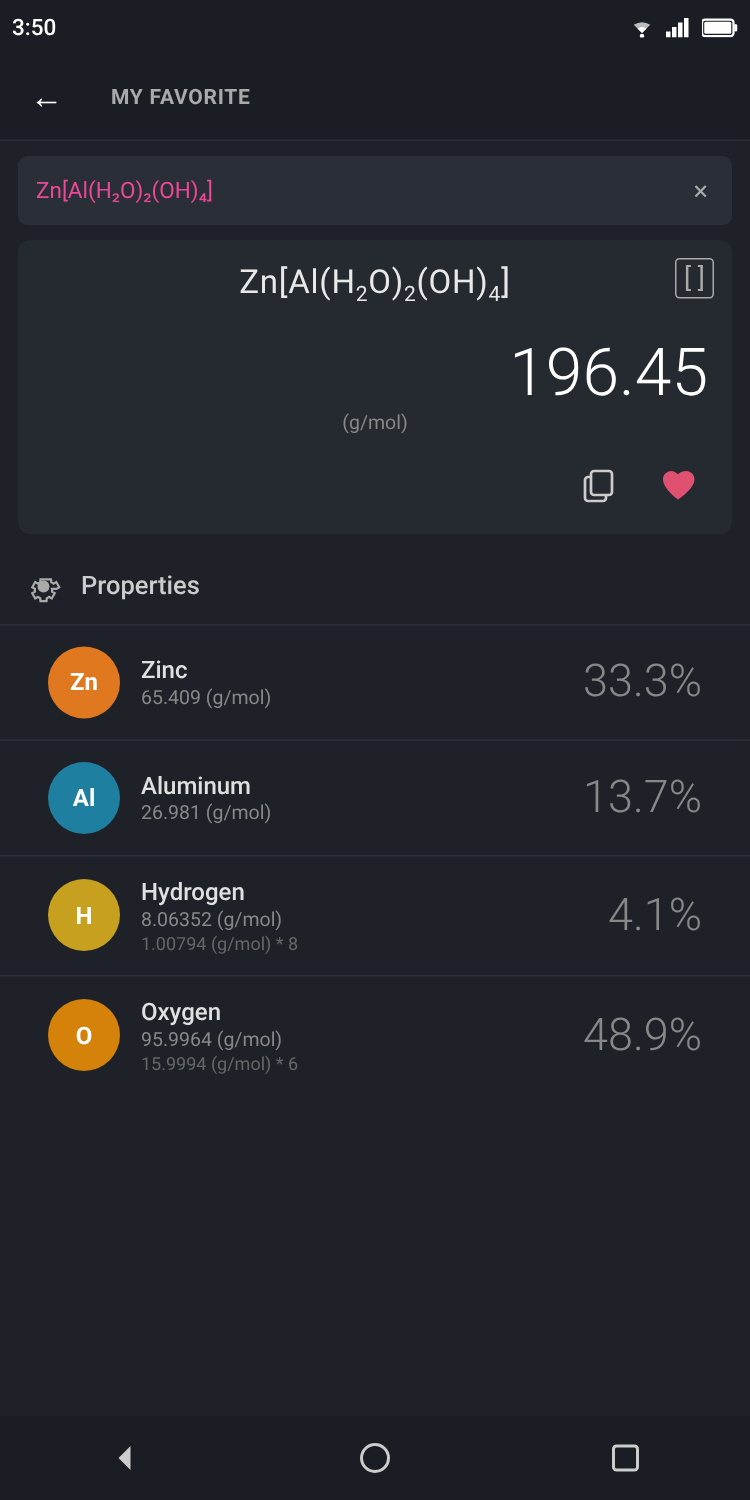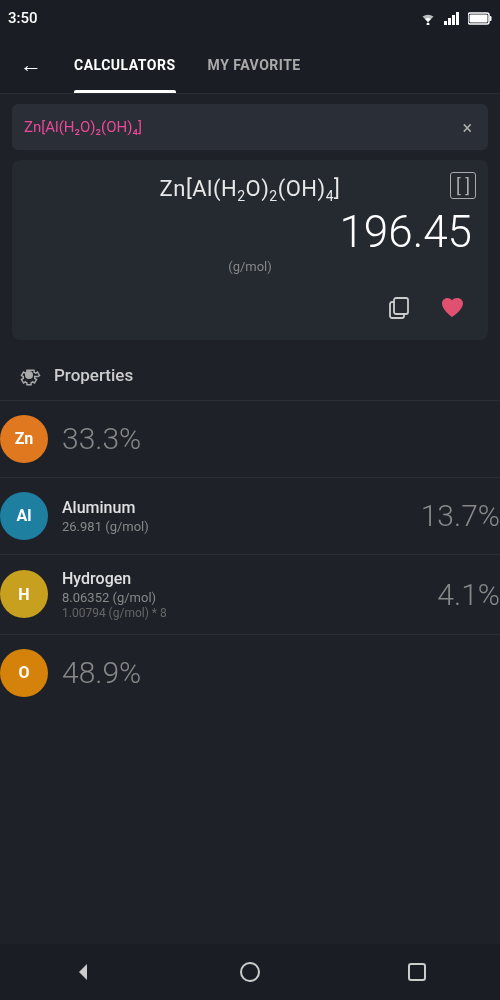--- a/index.html
+++ b/index.html
@@ -118,21 +118,21 @@
       color: #aaa;
       cursor: pointer;
       border: 1.5px solid #aaa;
       padding: 2px 5px;
       border-radius: 3px;
     }
     .formula-display {
       text-align: center;
       font-size: 22px;
       color: #e8e8e8;
-      margin-bottom: 4px;
+      margin-bottom: 20px;
       letter-spacing: 0.5px;
     }
     .formula-display sub {
       font-size: 14px;
     }
     .molar-mass {
       text-align: right;
       font-size: 44px;
       font-weight: 300;
       color: #fff;
@@ -173,21 +173,21 @@
       font-size: 17px;
       font-weight: 500;
       color: #ccc;
       text-align: right;
     }
 
     
     .element-row {
       display: flex;
       align-items: center;
-      padding: 14px 0;
+      padding: 14px 32px;
       background: #1e2228;
       border-top: 1px solid #2a2e36;
       gap: 14px;
     }
     .element-circle {
       width: 48px;
       height: 48px;
       border-radius: 50%;
       display: flex;
       align-items: center;
@@ -272,23 +272,20 @@
       <rect x="0" y="1" width="21" height="11" rx="2" ry="2" fill="none" stroke="white" stroke-width="1.5"></rect>
       <rect x="21.5" y="4" width="2" height="5" rx="1" fill="white"></rect>
       <rect x="1.5" y="2.5" width="18" height="8" rx="1" fill="white"></rect>
     </svg>
   </div>
 </div>
 
 <div class="top-nav">
   <div class="back-btn">←</div>
   <div class="nav-tabs">
-    <div class="nav-tab active">
-      <span>CALCULATORS</span>
-    </div>
     <div class="nav-tab">
       <span>MY FAVORITE</span>
     </div>
   </div>
 </div>
 
 <div class="search-bar">
   <span class="search-text">Zn[Al(H₂O)₂(OH)₄]</span>
   <span class="clear-btn">×</span>
 </div>
@@ -321,20 +318,25 @@
     <path d="M21.7 14.6l1.8-1.1-2-3.5-1.8 1.1a7.5 7.5 0 00-1.5-.9l-.2-2H11l-.2 2a7.5 7.5 0 00-1.5.9L7.5 10 5.5 13.5l1.8 1.1a7.5 7.5 0 000 1.8L5.5 17.5l2 3.5 1.8-1.1a7.5 7.5 0 001.5.9l.2 2h4l.2-2a7.5 7.5 0 001.5-.9l1.8 1.1 2-3.5-1.8-1.1a7.5 7.5 0 000-1.8z" fill="none" stroke="#aaa" stroke-width="1.5"></path>
   </svg>
   <span class="properties-title">Properties</span>
 </div>
 
 <div id="elements-container">
     <div class="element-row">
       <div class="element-circle" style="background:#e07820">
         <span>Zn</span>
       </div>
+      <div class="element-info">
+        <div class="element-name">Zinc</div>
+        <div class="element-mass">65.409 (g/mol)</div>
+
+      </div>
       <div class="element-percent">33.3%</div>
     </div>
     <div class="element-row">
       <div class="element-circle" style="background:#1e7fa0">
         <span>Al</span>
       </div>
       <div class="element-info">
         <div class="element-name">Aluminum</div>
         <div class="element-mass">26.981 (g/mol)</div>
 
@@ -349,20 +351,25 @@
         <div class="element-name">Hydrogen</div>
         <div class="element-mass">8.06352 (g/mol)</div>
         <div class="element-detail">1.00794 (g/mol) * 8</div>
       </div>
       <div class="element-percent">4.1%</div>
     </div>
     <div class="element-row">
       <div class="element-circle" style="background:#d4820a">
         <span>O</span>
       </div>
+      <div class="element-info">
+        <div class="element-name">Oxygen</div>
+        <div class="element-mass">95.9964 (g/mol)</div>
+        <div class="element-detail">15.9994 (g/mol) * 6</div>
+      </div>
       <div class="element-percent">48.9%</div>
     </div>
   </div>
 
 <div class="bottom-nav">
   <div class="nav-btn">
     <svg width="24" height="24" viewBox="0 0 24 24">
       <polygon points="16,4 8,12 16,20" fill="#ccc"></polygon>
     </svg>
   </div>

